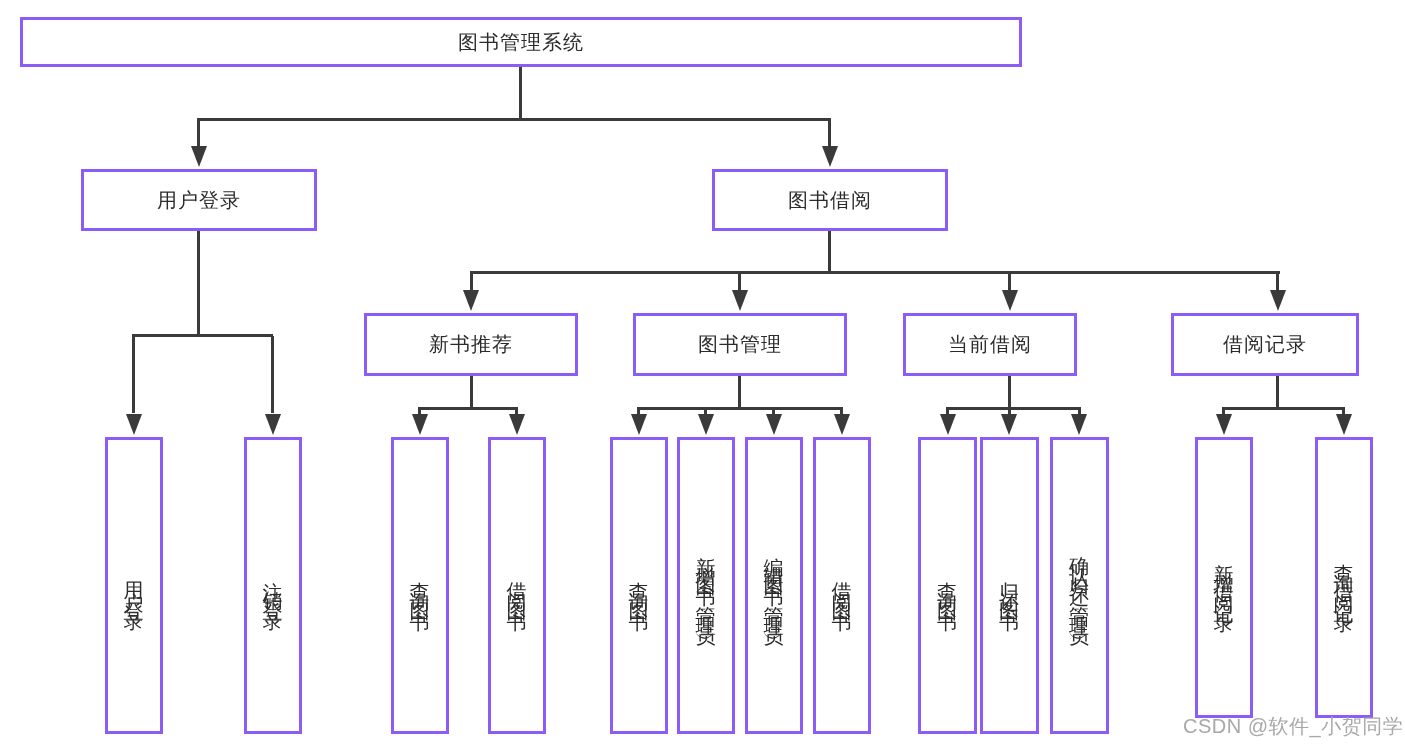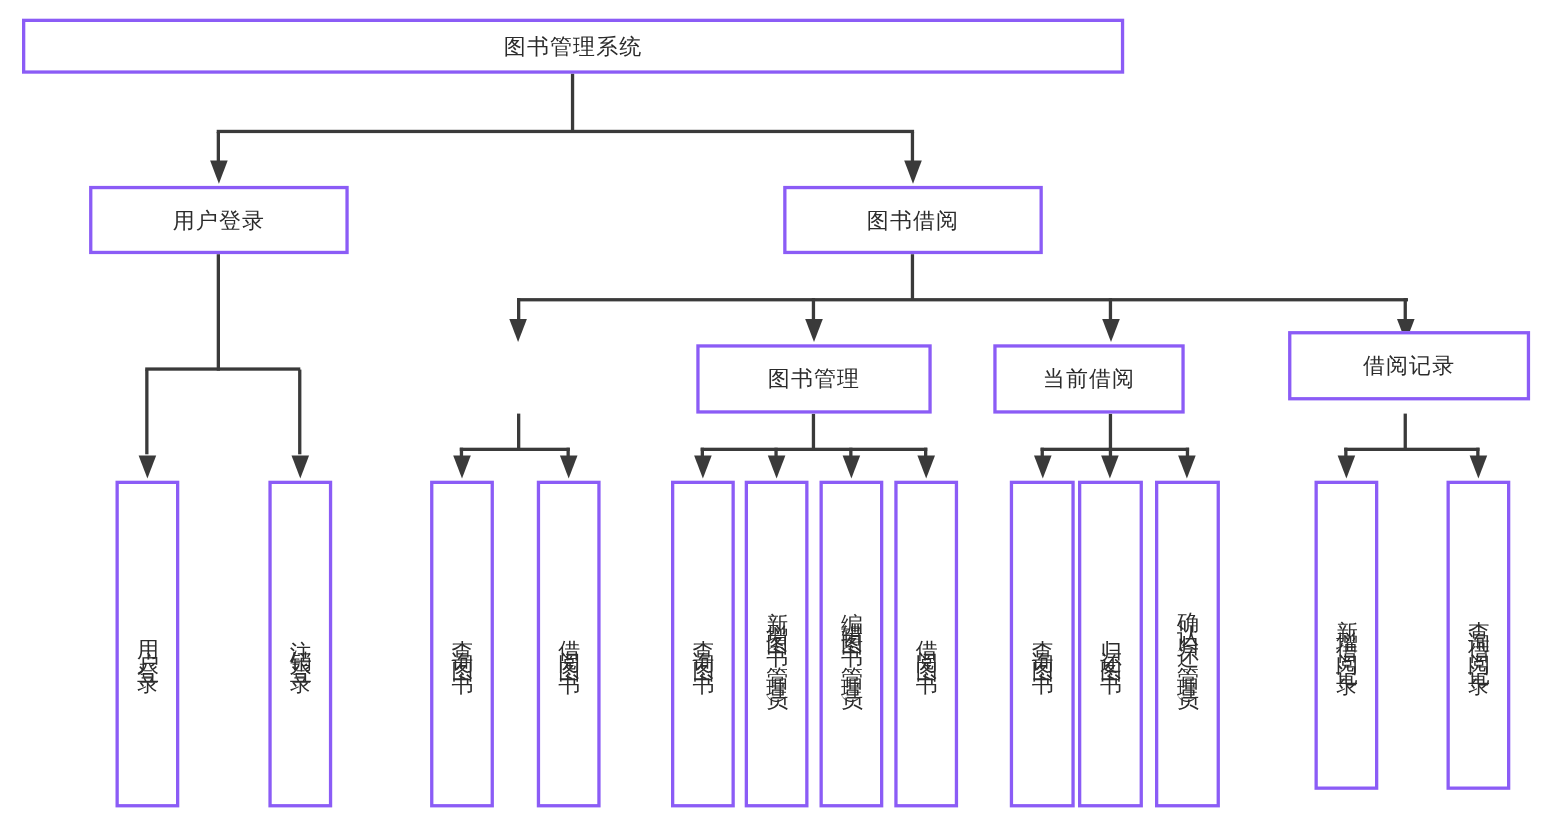--- a/index.html
+++ b/index.html
@@ -97,27 +97,30 @@
     <span class="hlabel">图书管理系统</span>
   </div>
 
   <div class="box" style="left:81px;top:169px;width:236px;height:62px">
     <span class="hlabel">用户登录</span>
   </div>
   <div class="box" style="left:712px;top:169px;width:236px;height:62px">
     <span class="hlabel">图书借阅</span>
   </div>
 
+  <div class="box" style="left:364px;top:313px;width:214px;height:63px">
+    <span class="hlabel">新书推荐</span>
+  </div>
   <div class="box" style="left:633px;top:313px;width:214px;height:63px">
     <span class="hlabel">图书管理</span>
   </div>
   <div class="box" style="left:903px;top:313px;width:174px;height:63px">
     <span class="hlabel">当前借阅</span>
   </div>
-  <div class="box" style="left:1171px;top:301px;width:220px;height:63px">
+  <div class="box" style="left:1171px;top:313px;width:188px;height:63px">
     <span class="hlabel">借阅记录</span>
   </div>
 
   <div class="box" style="left:105px;top:437px;width:58px;height:297px">
     <span class="vlabel">用户登录</span>
   </div>
   <div class="box" style="left:244px;top:437px;width:58px;height:297px">
     <span class="vlabel">注销登录</span>
   </div>
 
@@ -151,14 +154,15 @@
     <span class="vlabel">确认归还（管理员）</span>
   </div>
 
   <div class="box" style="left:1195px;top:437px;width:58px;height:281px">
     <span class="vlabel">新增借阅记录</span>
   </div>
   <div class="box" style="left:1315px;top:437px;width:58px;height:281px">
     <span class="vlabel">查询借阅记录</span>
   </div>
 
+  <div class="watermark">CSDN @软件_小贺同学</div>
 
 </div>
 
 </body></html>

